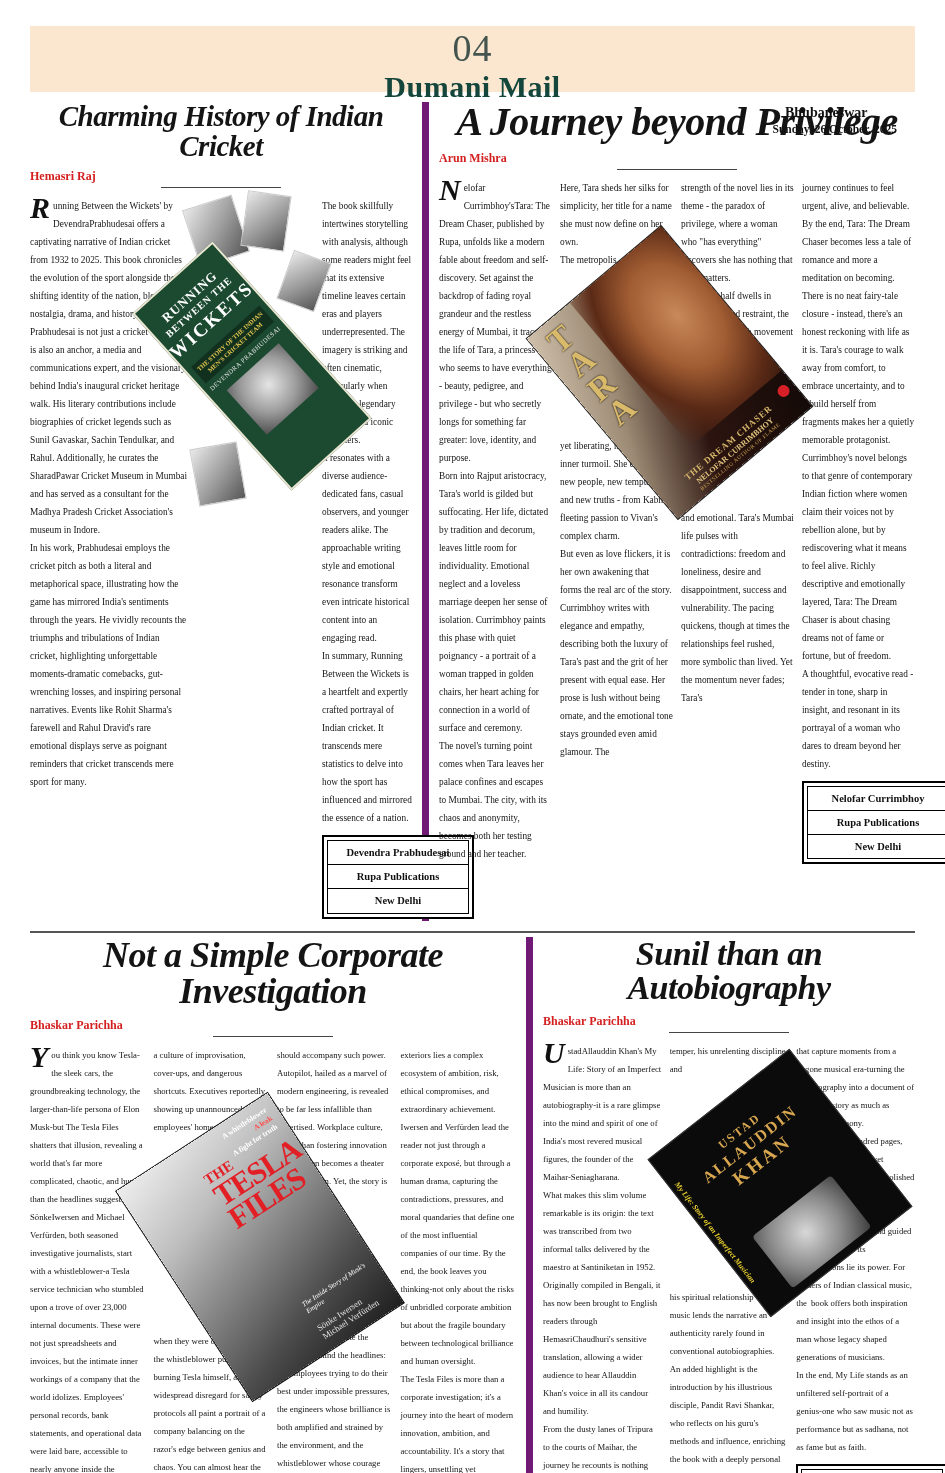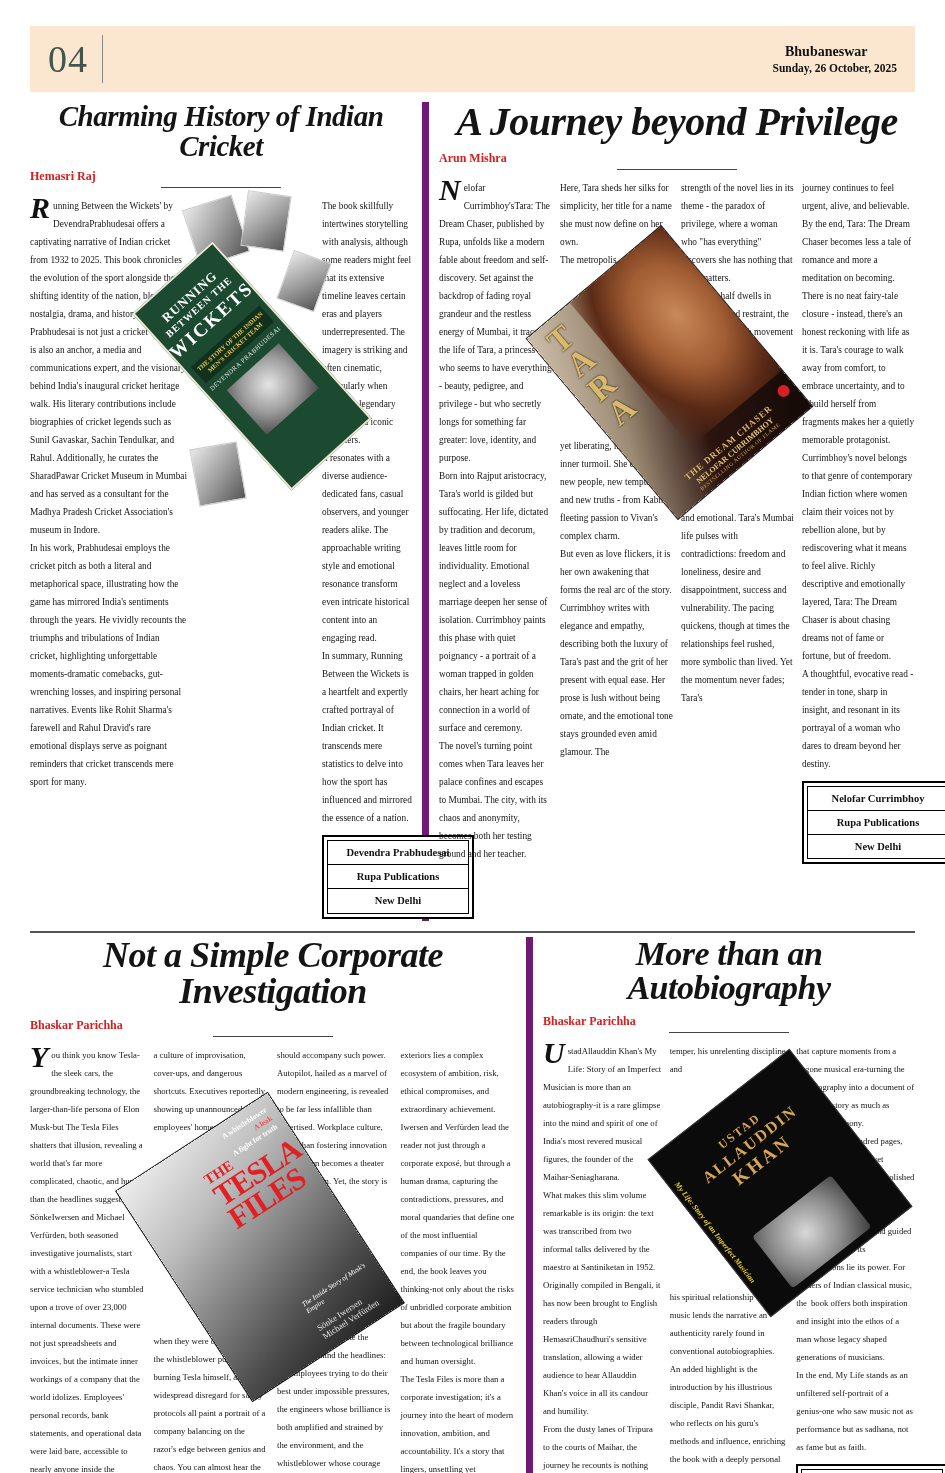--- a/index.html
+++ b/index.html
@@ -1,20 +1,20 @@
 <!DOCTYPE html>
 <html><head>
 <meta charset="utf-8">
 <style>
   * { margin:0; padding:0; box-sizing:border-box; }
   body { width:945px; background:#ffffff; font-family:"Liberation Serif", serif; color:#111; }
   .page { width:945px; min-height:1473px; padding:26px 30px 10px; position:relative; }
 
   
-  .masthead-band { height:66px; background:#fbe6d0; display:flex; align-items:center; padding:0 18px; position:relative; margin-bottom:6px; }
+  .masthead-band { height:66px; background:#fbe6d0; display:flex; align-items:center; padding:0 18px; position:relative; margin-bottom:6px;flex-direction:column; }
   .page-num { font-size:38px; color:#44554f; font-weight:normal; letter-spacing:1px; }
   .mast-divider { width:1px; height:48px; background:#8a8a8a; margin:0 14px; }
   .masthead { font-size:30px; font-weight:bold; color:#14463c; letter-spacing:0.5px; }
   .section-title { position:absolute; left:50%; transform:translateX(-50%); font-size:46px; font-weight:bold; color:#1a1a1a; letter-spacing:2px; }
   .mast-right { margin-left:auto; text-align:center; line-height:1.25; }
   .mast-city { font-size:14px; font-weight:bold; }
   .mast-date { font-size:11.5px; font-weight:bold;margin-left:17px; }
 
   
   .band { display:flex; padding:4px 0 10px; }
@@ -93,20 +93,21 @@
   .t-ustad { font-size:34px; }
 </style>
 </head>
 <body>
 
 <div class="page">
 
   <header class="masthead-band">
     <span class="page-num">04</span>
     <span class="mast-divider"></span>
+    <span class="masthead">Dumani Mail</span>
     <span class="mast-right">
       <span class="mast-city" style="display:block">Bhubaneswar</span>
       <span class="mast-date" style="display:block">Sunday, 26 October, 2025</span>
     </span>
   </header>
 
   <div class="band">
 
     <section class="art-left" style="width:392px">
       <h1 class="title t-cricket">Charming History of Indian Cricket</h1>
@@ -248,21 +249,21 @@
             </div>
             <div class="tesla-sub">The Inside Story of Musk's Empire</div>
             <div class="tesla-authors coltext">Sönke Iwersen
 Michael Verfürden</div>
           </div>
         </div>
       </div>
     </section>
 
     <section class="art-right dense">
-      <h1 class="title t-ustad">More than an Autobiography</h1>
+      <h1 class="title t-ustad">Sunil than an Autobiography</h1>
       <div class="byline-block">
         <span class="byline">Bhaskar Parichha</span>
         <div class="byline-rule"></div>
       </div>
       <div class="body-row">
         <div class="acol">
           <span class="dropcap">U</span><span class="coltext">stadAllauddin Khan's My Life: Story of an Imperfect Musician is more than an autobiography-it is a rare glimpse into the mind and spirit of one of India's most revered musical figures, the founder of the Maihar-Seniagharana.
 What makes this slim volume remarkable is its origin: the text was transcribed from two informal talks delivered by the maestro at Santiniketan in 1952. Originally compiled in Bengali, it has now been brought to English readers through HemasriChaudhuri's sensitive translation, allowing a wider audience to hear Allauddin Khan's voice in all its candour and humility.
 From the dusty lanes of Tripura to the courts of Maihar, the journey he recounts is nothing short of epic. Born into poverty, the young Allauddin endured years of struggle-working as a domestic servant to musicians, facing humiliation and hunger, yet never abandoning his pursuit of music. His story, told in his own words, moves with the rhythm of lived experience-raw, self-critical, and deeply human. The honesty with which he reveals his</span>
         </div>

